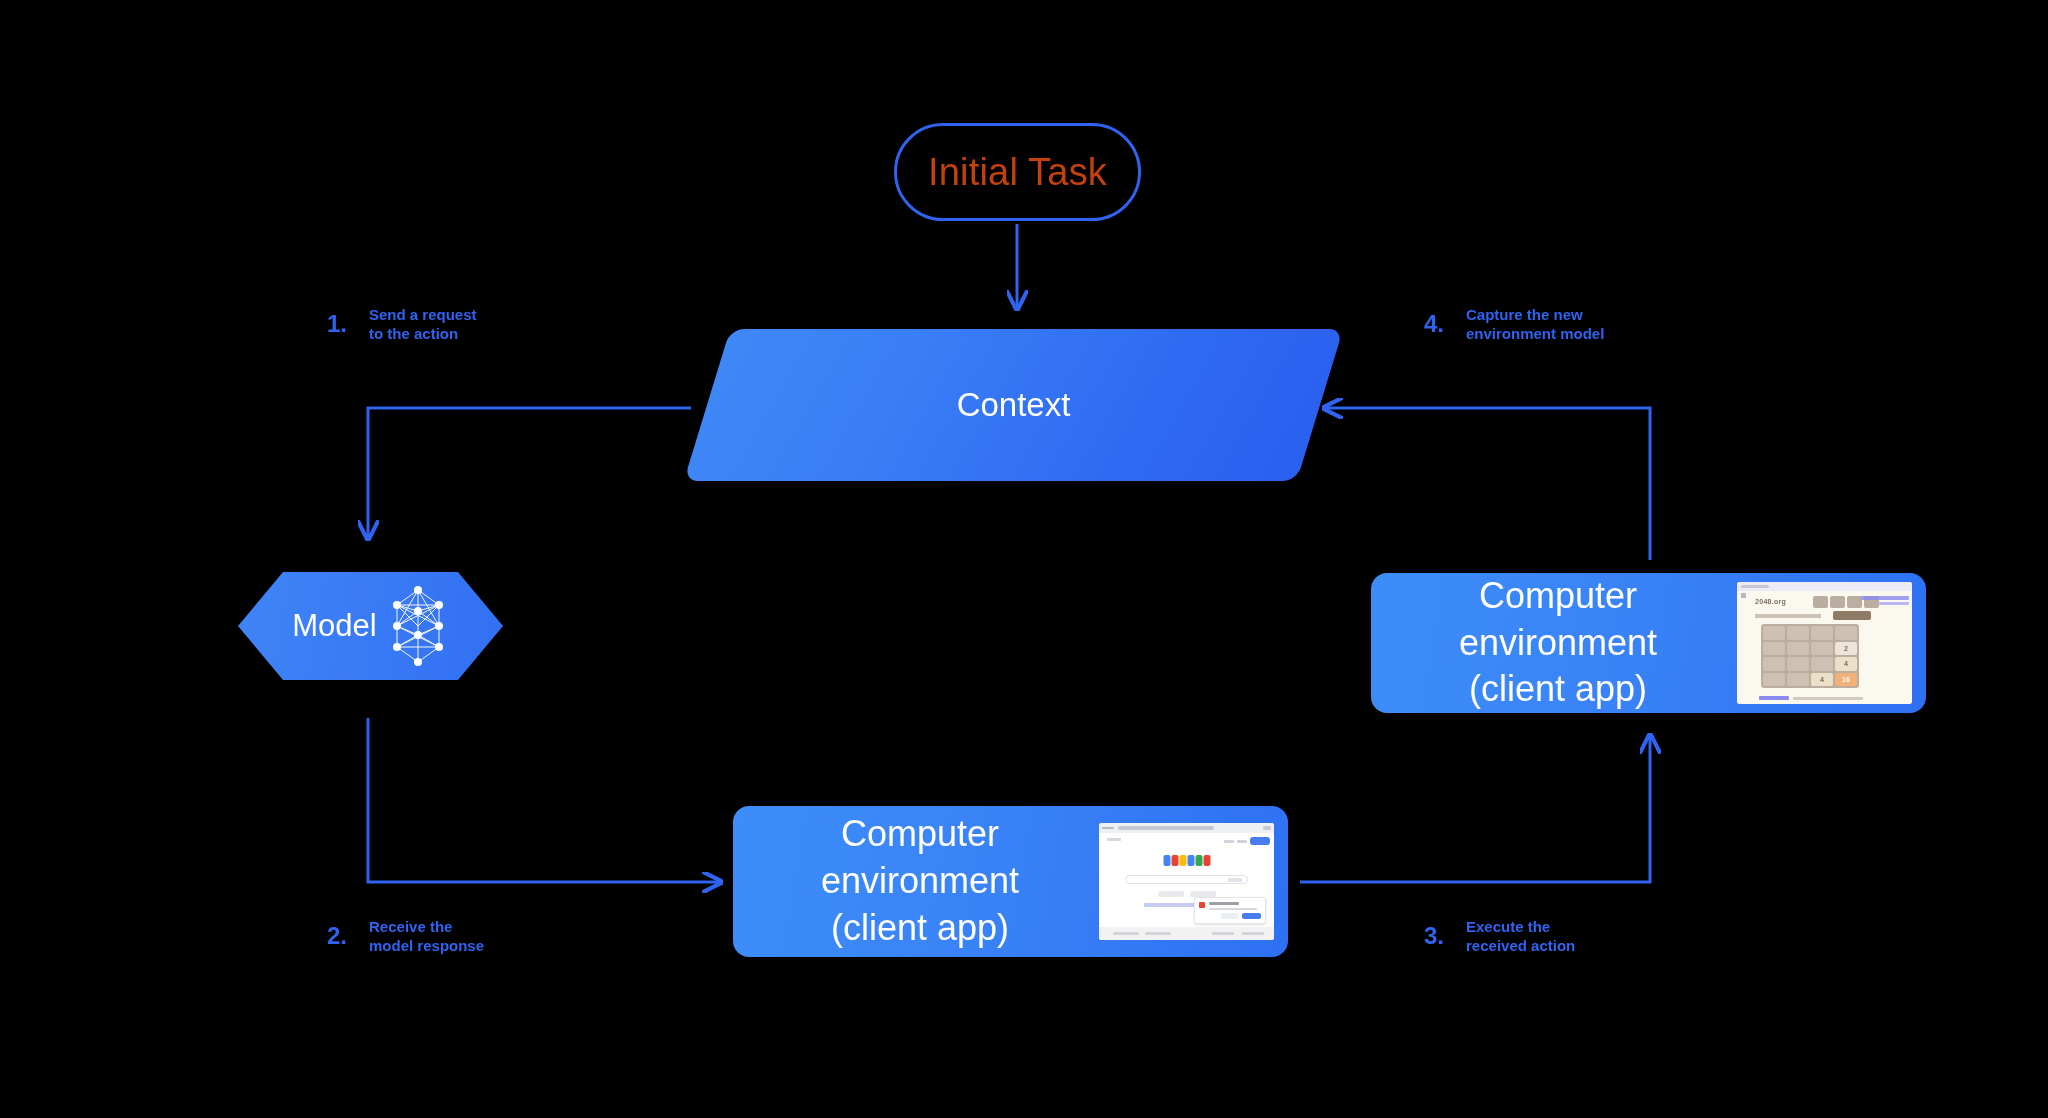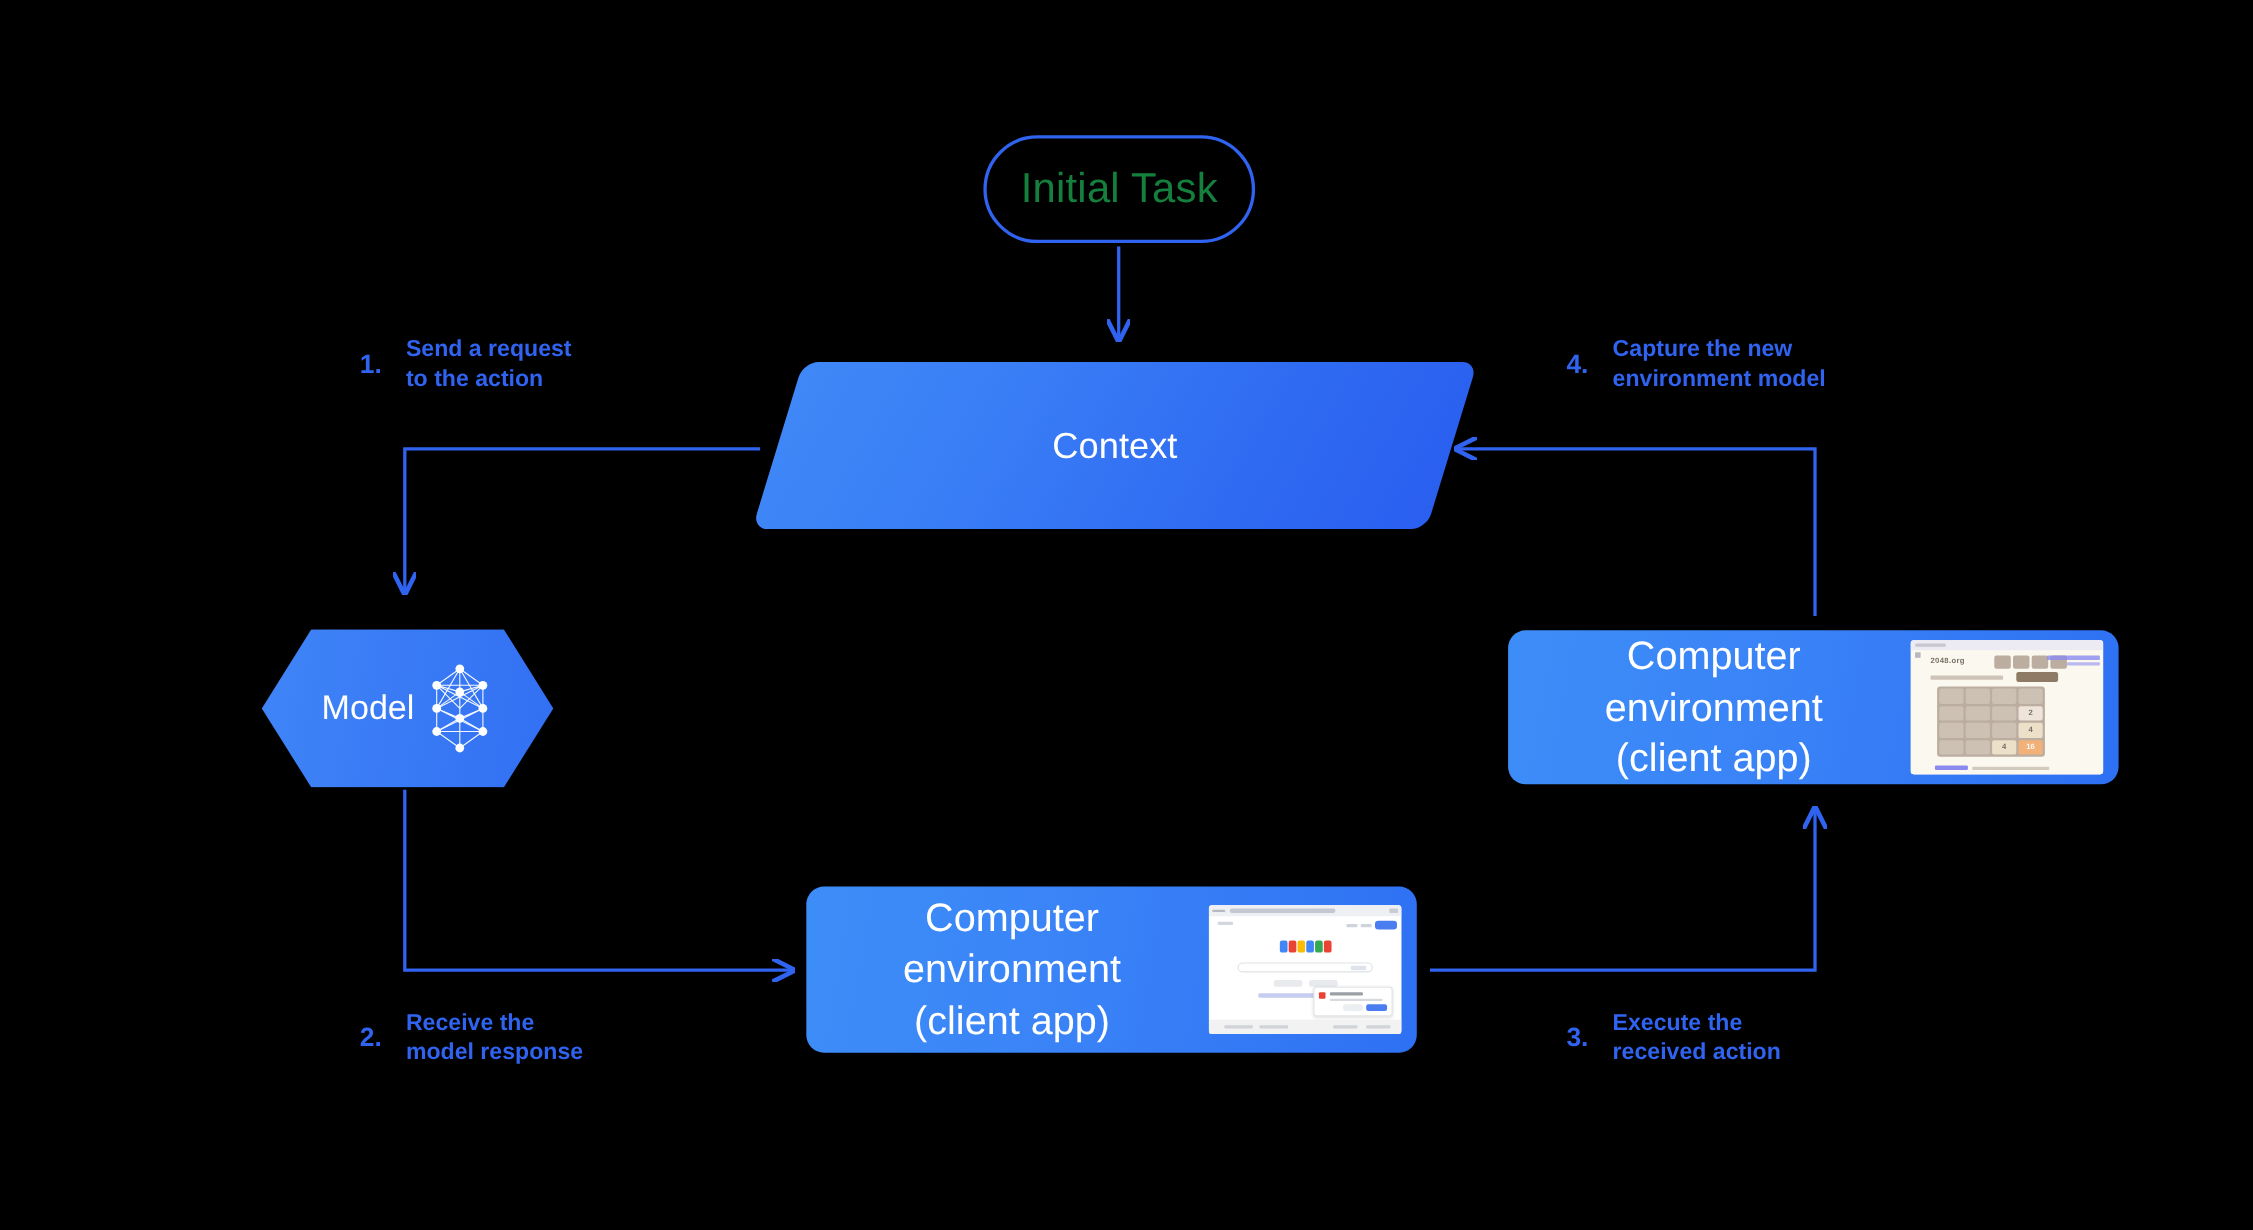--- a/index.html
+++ b/index.html
@@ -14,21 +14,21 @@
   svg.edges { position: absolute; inset: 0; width: 2048px; height: 1118px; pointer-events: none; }
 
   
   .pill {
     position: absolute;
     left: 894px; top: 123px;
     width: 247px; height: 98px;
     border: 3px solid #2f63f0;
     border-radius: 49px;
     display: flex; align-items: center; justify-content: center;
-    color: #15803d;
+    color: #c2410c;
     font-size: 38px;
     letter-spacing: 0.2px;
   }
 
   
   .parallelogram {
     position: absolute;
     left: 707px; top: 329px;
     width: 613px; height: 152px;
   }
@@ -40,21 +40,21 @@
   }
   .parallelogram .ptext {
     position: absolute; inset: 0;
     display: flex; flex-direction: column;
     align-items: center; justify-content: center;
     color: #ffffff; font-size: 33px; line-height: 1.28;
     text-align: center;
   }
 
   
-  .hexwrap { position: absolute; left: 238px; top: 572px; width: 265px; height: 144px; }
+  .hexwrap { position: absolute; left: 238px; top: 572px; width: 265px; height: 108px; }
   .hex {
     position: absolute; inset: 0;
     background: linear-gradient(100deg, #3f85f7 0%, #3a7bf5 45%, #3170f3 100%);
     clip-path: polygon(17% 0%, 83% 0%, 100% 50%, 83% 100%, 17% 100%, 0% 50%);
   }
   .hex-content {
     position: absolute; inset: 0;
     display: flex; align-items: center; justify-content: center; gap: 10px;
   }
   .hex-label { color: #fff; font-size: 31px; }
@@ -120,21 +120,21 @@
   .tgoog .dialog .dl1 { position: absolute; left: 14px; top: 4px; width: 30px; height: 3px; background: #9aa0a6; border-radius: 1px; }
   .tgoog .dialog .dl2 { position: absolute; left: 14px; top: 10px; width: 48px; height: 2px; background: #d6d9dd; border-radius: 1px; }
   .tgoog .dialog .dbtn1 { position: absolute; right: 26px; bottom: 4px; width: 18px; height: 6px; background: #eceff1; border-radius: 2px; }
   .tgoog .dialog .dbtn2 { position: absolute; right: 4px; bottom: 4px; width: 19px; height: 6px; background: #4a7df0; border-radius: 2px; }
   .tgoog .footer { position: absolute; left: 0; right: 0; bottom: 0; height: 13px; background: #f2f2f2; }
   .tgoog .footer .fl { position: absolute; top: 5px; height: 3px; background: #d0d3d8; border-radius: 1px; }
 
   
   .step { position: absolute; display: flex; align-items: center; gap: 22px; color: #2f63f0; }
   .step-num { font-size: 24px; font-weight: bold; }
-  .step-text { font-size: 21px; font-weight: bold; line-height: 1.28; }
+  .step-text { font-size: 15px; font-weight: bold; line-height: 1.28; }
   .step.s1 { left: 327px; top: 305px; }
   .step.s4 { left: 1424px; top: 305px; }
   .step.s2 { left: 327px; top: 917px; }
   .step.s3 { left: 1424px; top: 917px; }
 </style>
 </head>
 <body>
 
 <div id="stage">
 

